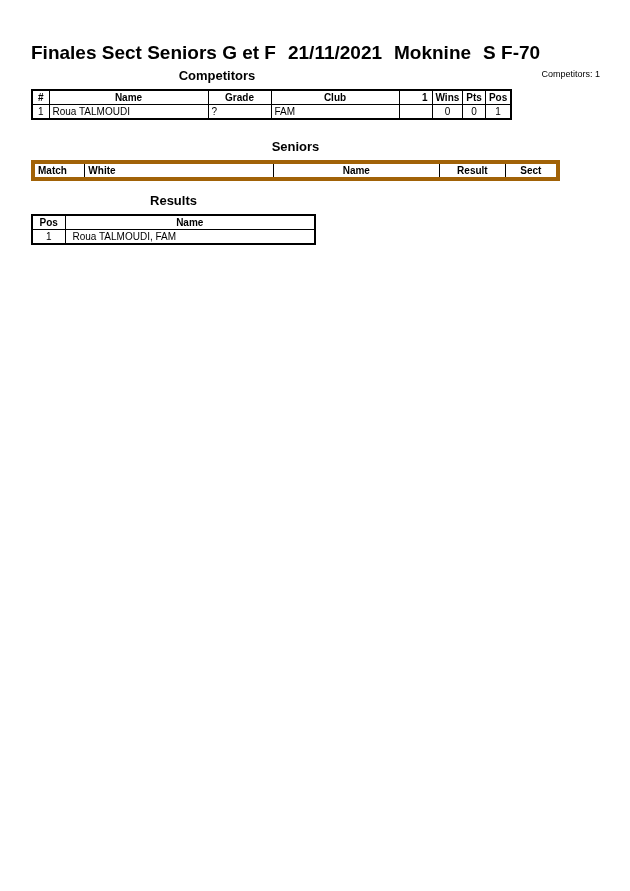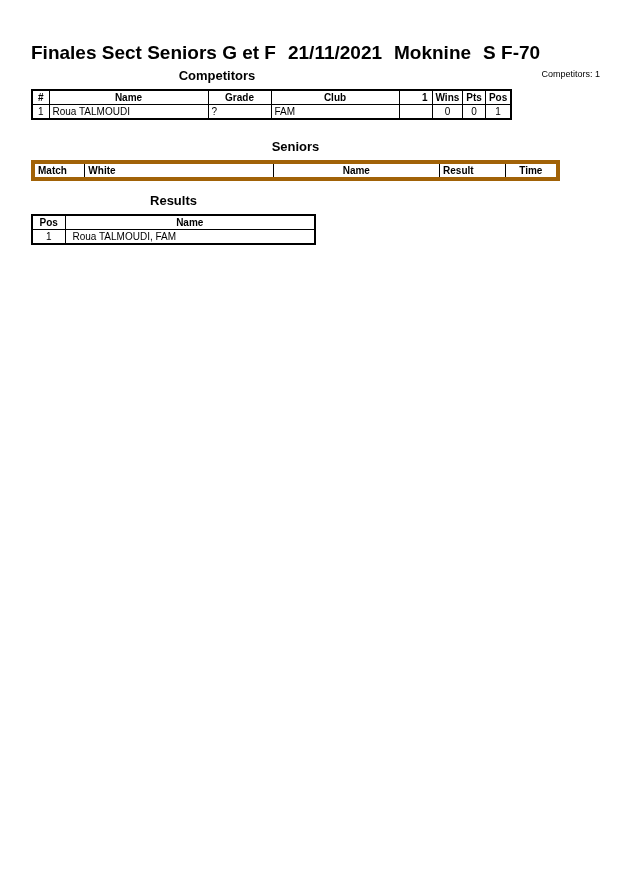--- a/index.html
+++ b/index.html
@@ -94,21 +94,21 @@
   
   #matches-table {
     left: 31px;
     top: 160px;
     border: 4px solid #a16207;
     width: 529px;
   }
   #matches-table .m-match  { width: 52px;  text-align: left; }
   #matches-table .m-white  { width: 190px; text-align: left; }
   #matches-table .m-blue   { width: 168px; text-align: center; }
-  #matches-table .m-result { width: 66px;  text-align: left; }
+  #matches-table .m-result { width: 66px;  text-align: center; }
   #matches-table .m-time   { width: 53px;  text-align: center; }
 
   
   #results-table {
     left: 31px;
     top: 214px;
     border: 2px solid #000000;
     width: 285px;
   }
   #results-table .r-pos  { width: 33px;  text-align: center; }
@@ -156,21 +156,21 @@
 
   <div class="section-heading matches-heading">Seniors</div>
 
   <table class="grid" id="matches-table">
     <thead>
       <tr>
         <th class="m-match">Match</th>
         <th class="m-white">White</th>
         <th class="m-blue">Name</th>
         <th class="m-result">Result</th>
-        <th class="m-time">Time</th>
+        <th class="m-time">Sect</th>
       </tr>
     </thead>
     <tbody></tbody>
   </table>
 
   <div class="section-heading results-heading">Results</div>
 
   <table class="grid" id="results-table">
     <thead>
       <tr>

